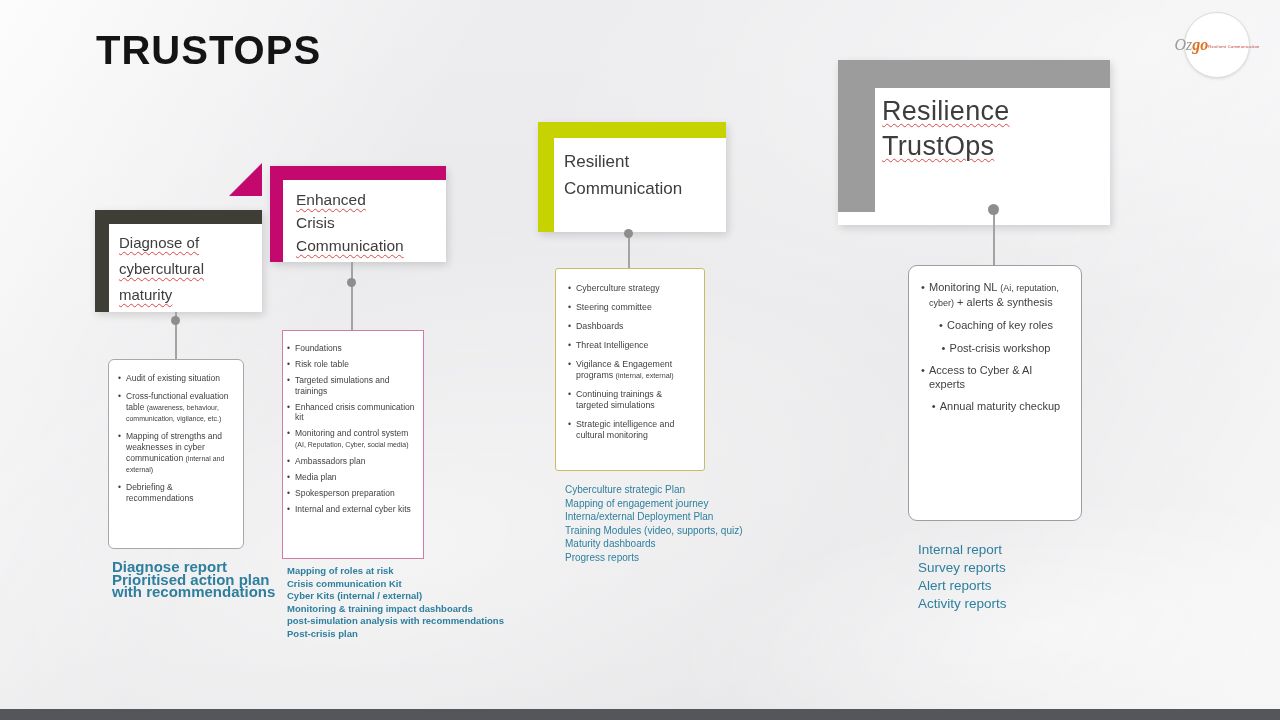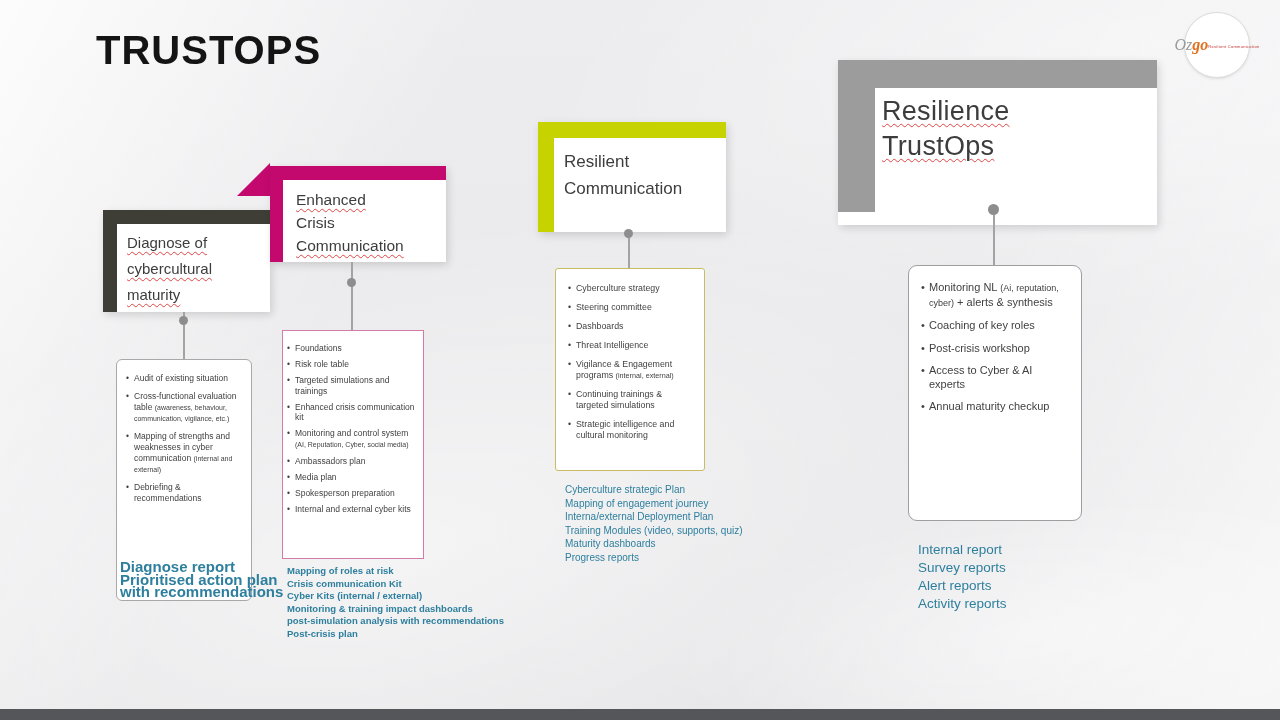--- a/index.html
+++ b/index.html
@@ -44,28 +44,28 @@
 
   .bullet-box { position:absolute; list-style:none; background:#fff;
     border:1px solid var(--box-border,#aaa); display:flex; flex-direction:column; color:#3f3f3f; }
   .bullet-box li { position:relative; padding-left:8px; }
   .bullet-box li::before { content:"\2022"; position:absolute; left:0; top:0; }
   .small { font-size:82%; }
 
   .deliverables { position:absolute; color:var(--del,#2e7f9e); white-space:nowrap; }
 
   
-  .col1 { left:103px; top:163px; width:200px; height:480px; }
+  .col1 { left:95px; top:163px; width:200px; height:480px; }
   .col1 .flag { position:absolute; left:134px; top:0; width:0; height:0;
     border-left:33px solid transparent; border-bottom:33px solid #c4096e; }
   .col1 .header-card { left:0; top:47px; width:167px; height:102px; --bt:14px; --bl:14px; }
   .col1 .header-text { left:24px; top:20px; font-size:15px; line-height:26px; }
   .col1 .connector { left:80px; top:149px; height:47px; }
   .col1 .dot { left:76px; top:153px; }
-  .col1 .bullet-box { left:13px; top:196px; width:136px; height:242px; border-radius:6px;
+  .col1 .bullet-box { left:13px; top:196px; width:136px; height:190px; border-radius:6px;
     padding:13px 7px 11px 9px; font-size:8.5px; line-height:11px; gap:7px; }
   .col1 .deliverables { left:17px; top:398px; font-size:15px; line-height:12.5px; font-weight:700; }
 
   
   .col2 { left:270px; top:166px; width:260px; height:490px; }
   .col2 .header-card { left:0; top:0; width:176px; height:96px; --bt:14px; --bl:13px; }
   .col2 .header-text { left:26px; top:22px; font-size:15.5px; line-height:23px; }
   .col2 .connector { left:81px; top:96px; height:68px; }
   .col2 .dot { left:77px; top:112px; }
   .col2 .bullet-box { left:12px; top:164px; width:142px; height:229px; border-radius:0;
@@ -77,27 +77,27 @@
   .col3 .header-card { left:0; top:0; width:188px; height:110px; --bt:16px; --bl:16px; }
   .col3 .header-text { left:26px; top:26px; font-size:17px; line-height:27px; }
   .col3 .connector { left:90px; top:110px; height:36px; }
   .col3 .dot { left:86px; top:107px; }
   .col3 .bullet-box { left:17px; top:146px; width:150px; height:203px; border-radius:3px;
     padding:14px 8px 14px 12px; font-size:8.8px; line-height:11px; gap:8px; }
   .col3 .deliverables { left:27px; top:361px; font-size:10px; line-height:13.5px; font-weight:400; }
 
   
   .col4 { left:838px; top:60px; width:300px; height:570px; }
-  .col4 .header-card { left:0; top:0; width:319px; height:165px; --bt:28px; --bl:37px; }
+  .col4 .header-card { left:0; top:0; width:272px; height:165px; --bt:28px; --bl:37px; }
   .col4 .bracket-left { height:152px; }
   .col4 .header-text { left:44px; top:34px; font-size:27px; line-height:35px; letter-spacing:.3px; }
   .col4 .connector { left:155px; top:145px; height:60px; }
   .col4 .dot { left:150px; top:144px; width:11px; height:11px; }
   .col4 .bullet-box { left:70px; top:205px; width:174px; height:256px; border-radius:9px;
-    padding:15px 10px 15px 12px; font-size:11px; line-height:13.5px; gap:9px; }
+    padding:15px 10px 15px 12px; font-size:11px; line-height:13.5px; gap:9px;align-items:center; }
   .col4 .deliverables { left:80px; top:481px; font-size:13.5px; line-height:18px; font-weight:400; }
 
   .bottom-bar { position:absolute; left:0; bottom:0; width:100%; height:11px; background:var(--bar,#55565a); }
 </style>
 </head>
 <body>
 
 <div class="stage">
   <div class="swoosh swoosh1"></div>
   <div class="swoosh swoosh2"></div>

